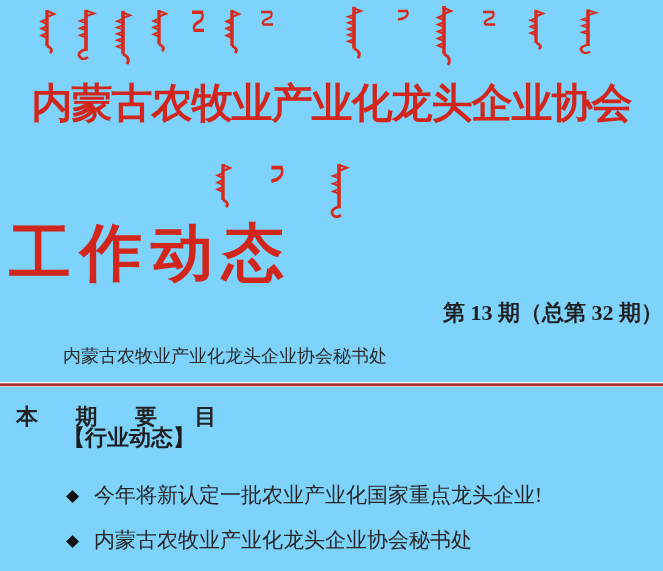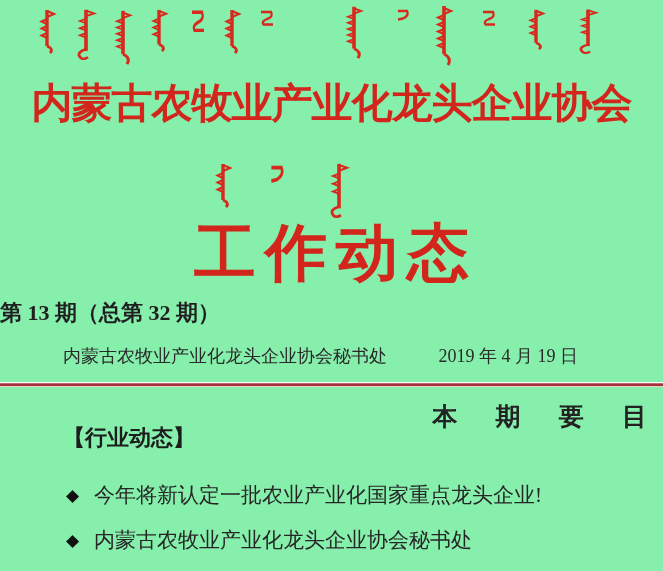--- a/index.html
+++ b/index.html
@@ -1,60 +1,60 @@
 <!DOCTYPE html>
 <html><head>
 <meta charset="utf-8">
 <style>
   html,body{margin:0;padding:0;background:#888;}
   .page{
     position:relative;
     width:663px;height:571px;
     margin:0 auto;
-    background:#86efac;
+    background:#7dd3fc;
     overflow:hidden;
     font-family:"Liberation Serif","DejaVu Serif",serif;
     color:#1f1f1f;
   }
   
   .mn-word{position:absolute;color:#d8291d;}
   .mn-word svg{display:block;}
   
   .org{
     position:absolute;top:70px;left:0;width:663px;
     margin:0;text-align:center;
     font-size:41px;line-height:66px;font-weight:bold;
     letter-spacing:-1px;color:#d2261c;white-space:nowrap;
   }
   
   .btitle{
     position:absolute;top:213px;left:0;width:663px;
-    margin:0;text-align:center;
+    margin:0;text-align:left;
     font-size:62px;line-height:80px;font-weight:bold;
     letter-spacing:9px;text-indent:9px;color:#d2261c;white-space:nowrap;
   }
   .issue{
     position:absolute;top:299px;left:0;width:663px;
-    text-align:left;font-size:22px;line-height:28px;font-weight:bold;
+    text-align:right;font-size:22px;line-height:28px;font-weight:bold;
     white-space:nowrap;
   }
   .pubrow{
     position:absolute;top:343px;left:63px;right:85px;
     display:flex;justify-content:space-between;align-items:baseline;
     font-size:18px;line-height:26px;color:#2a2a2a;white-space:nowrap;gap:48px;
   }
   .rule{
     position:absolute;top:382px;left:0;width:663px;height:5px;
     background:linear-gradient(to bottom,
       #fefefe 0,#fefefe 1px,
       #dfa0a0 1px,#a23338 2px,#a23338 4px,#dfa0a0 4px,#fefefe 5px);
   }
   .toc-title{
     position:absolute;top:403px;left:0;width:663px;
-    text-align:right;font-size:25px;line-height:27px;font-weight:600;
+    text-align:left;font-size:22px;line-height:27px;font-weight:600;
     letter-spacing:16px;text-indent:16px;white-space:nowrap;color:#222;
   }
   .category{
     position:absolute;top:424px;left:63px;
     font-size:22px;line-height:28px;font-weight:bold;color:#1c1c1c;
     white-space:nowrap;
   }
   .bullet{
     position:absolute;left:66px;
     font-size:21px;line-height:27px;color:#262626;white-space:nowrap;
@@ -188,21 +188,20 @@
         </svg>
       </span>
   </div>
 
   <h2 class="btitle">工作动态</h2>
 
   <div class="issue">第 13 期（总第 32 期）</div>
 
   <div class="pubrow">
     <span>内蒙古农牧业产业化龙头企业协会秘书处</span>
-    <span>2019 年 4 月 19 日</span>
   </div>
 
   <div class="rule"></div>
 
   <div class="toc-title">本 期 要 目</div>
 
   <div class="category">【行业动态】</div>
 
   <div class="bullet first">
     <span class="diamond">◆</span>

